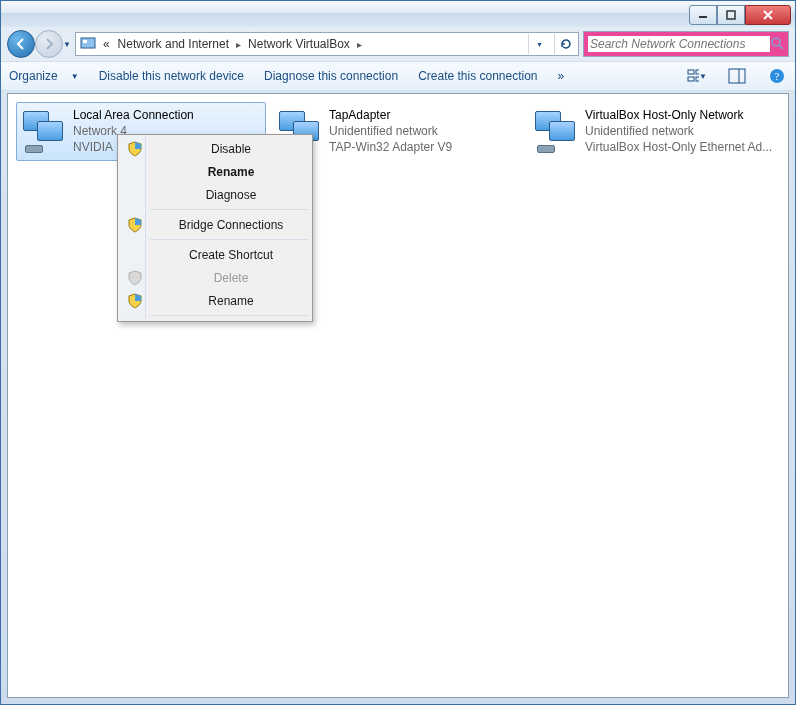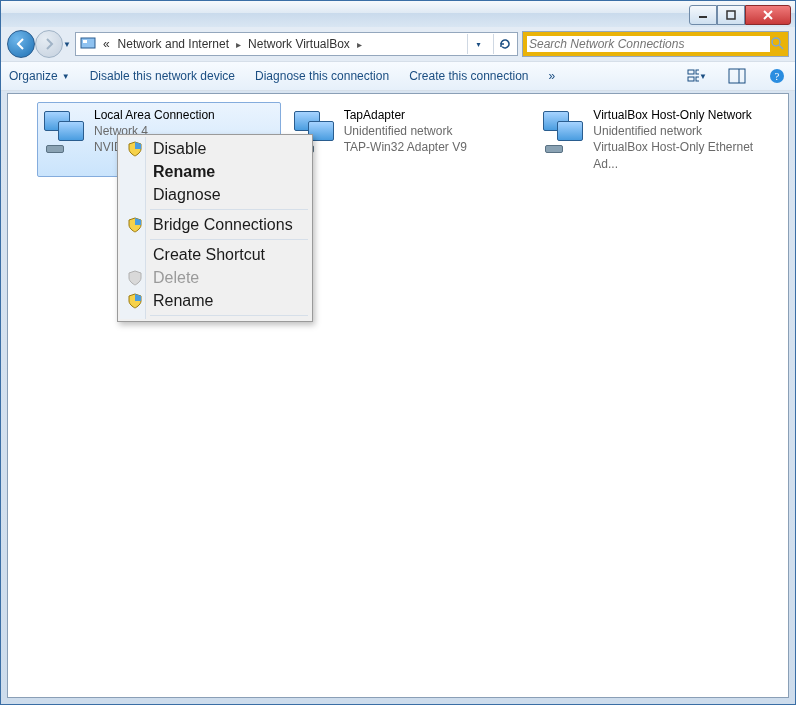--- a/index.html
+++ b/index.html
@@ -74,35 +74,35 @@
     gap:4px;
   }
   .addr .crumbs { flex:1; display:flex; align-items:center; gap:2px; color:#333; font-size:12px;}
   .crumb { padding:2px 3px;}
   .crumb-arrow { color:#555; font-size:10px; padding:0 2px;}
   .addr-drop, .addr-refresh {
     width:22px;height:20px;display:flex;align-items:center;justify-content:center;
     border-left:1px solid #cfd8e3;
   }
   .search {
-    width:267px;height:24px;background:#eab308;border:1px solid #94a7bd;
+    width:206px;height:24px;background:#ec4899;border:1px solid #94a7bd;
     display:flex;align-items:center;padding:12px 4px;color:#888;
   }
   .search input { border:none;outline:none;flex:1;font-style:italic;color:#888;font-family:inherit;font-size:12px;}
   
   .toolbar {
     height:30px;
     background: linear-gradient(to bottom,#f7fbff 0%, #e6f0fa 100%);
     border-top:1px solid #d6dfe9;
     border-bottom:1px solid #d6dfe9;
     display:flex;align-items:center;
     padding:0 8px;
     gap:20px;
   }
-  .toolbar .titem { color:#1b4e82; font-size:12px; display:flex;align-items:center;gap:4px;}
+  .toolbar .titem { color:#1b4e82; font-size:12px; display:flex;align-items:center;gap:13px;}
   .toolbar .spacer{flex:1;}
   .toolbar .ticon{width:20px;height:20px;display:flex;align-items:center;justify-content:center;}
   .tri-down{font-size:8px;color:#1b4e82;}
   
   .content {
     position:absolute;
     top:92px; left:6px; right:6px; bottom:6px;
     background:white;
     border:1px solid #8a9fb6;
   }
@@ -112,21 +112,20 @@
     display:flex;
     gap:6px;
     padding:4px 2px;
     align-items:flex-start;
     border:1px solid transparent;
     border-radius:2px;
   }
   .conn.selected {
     background: linear-gradient(#ebf4fe,#cae4fc);
     border:1px solid #84acdd;
-    margin-left:21px;
   }
   .conn-icon {
     width:48px;height:48px;position:relative;flex-shrink:0;
   }
   .conn-icon .monitor1, .conn-icon .monitor2{
     position:absolute;width:26px;height:20px;
     background:linear-gradient(#a6d3ff,#4a9de0);
     border:1px solid #2a5d8f;border-radius:2px;
   }
   .conn-icon .monitor1{left:4px;top:4px;}
@@ -150,22 +149,22 @@
   }
   .ctxmenu .gutter {
     position:absolute;left:2px;top:2px;bottom:2px;width:26px;
     background:#edf2f7;border-right:1px solid #d6dfe9;
   }
   .citem {
     position:relative;
     display:flex;align-items:center;
     height:23px;
     padding-left:32px;
-    font-size:16px;color:#1a1a1a;
-    border:1px solid transparent;border-radius:2px;
+    font-size:12px;color:#1a1a1a;
+    border:1px solid transparent;border-radius:2px;justify-content:center;
   }
   .citem.disabled{ color:#9a9a9a;}
   .citem.bold{ font-weight:600;}
   .citem.highlight {
     background: linear-gradient(#ecf4ff,#d7e8fc);
     border:1px solid #a6c6ea;
   }
   .csep {
     height:1px;margin:3px 2px 3px 30px;background:#d6dfe9;
   }

